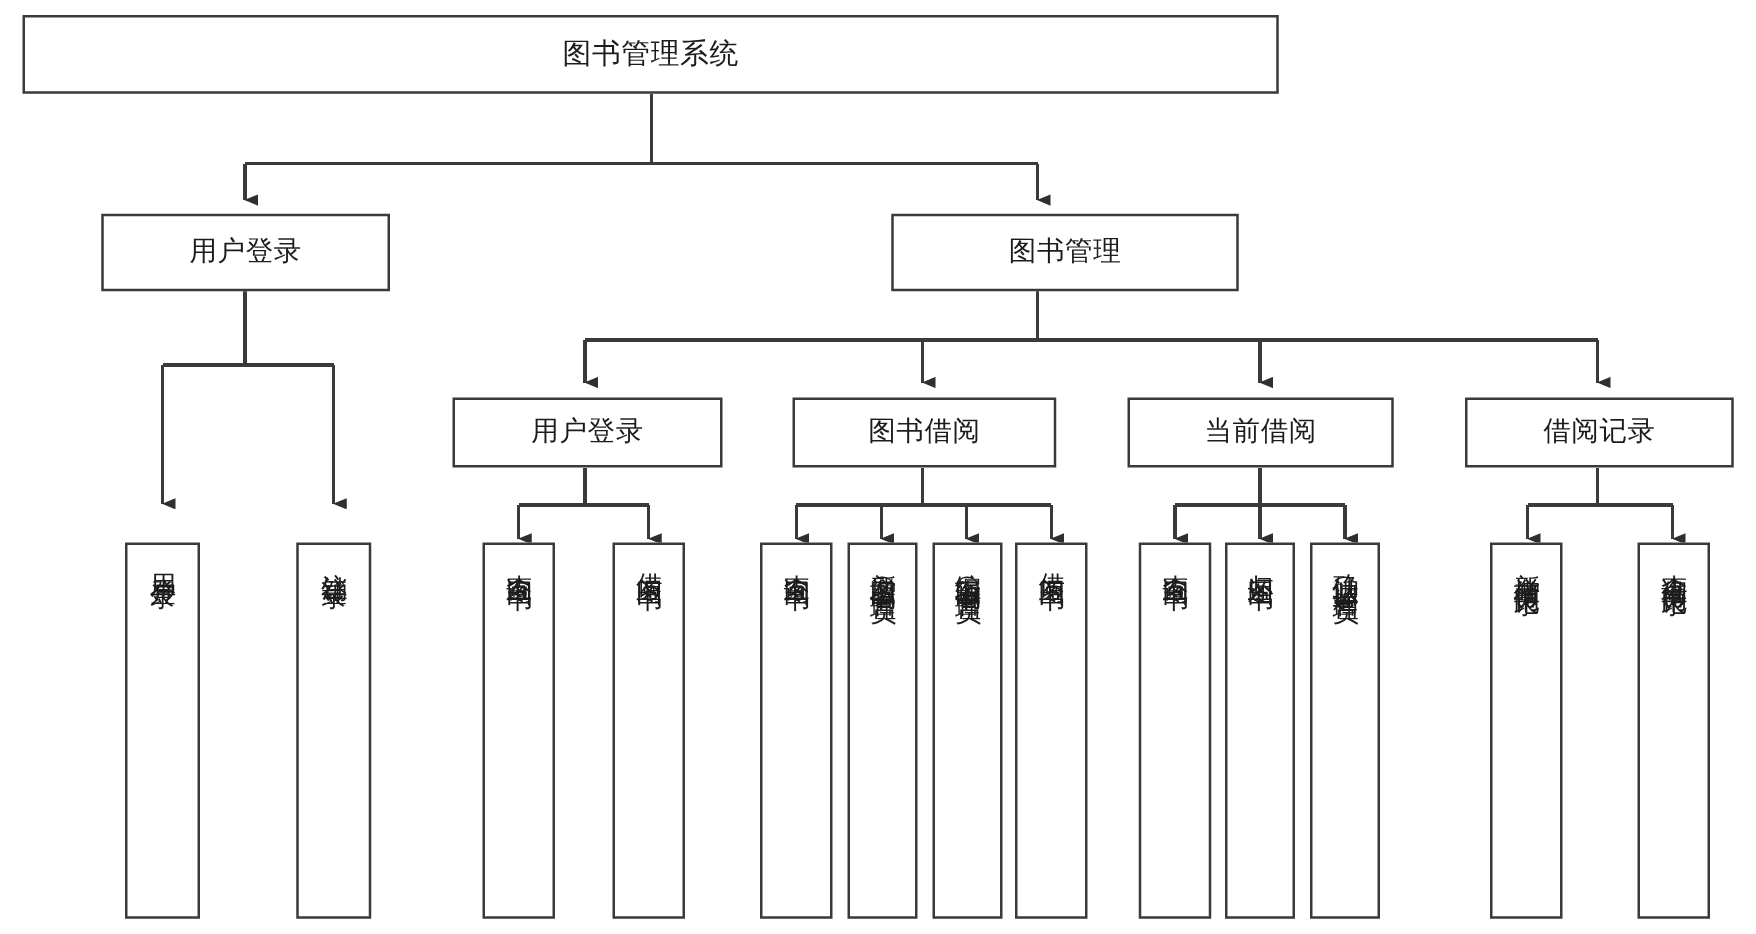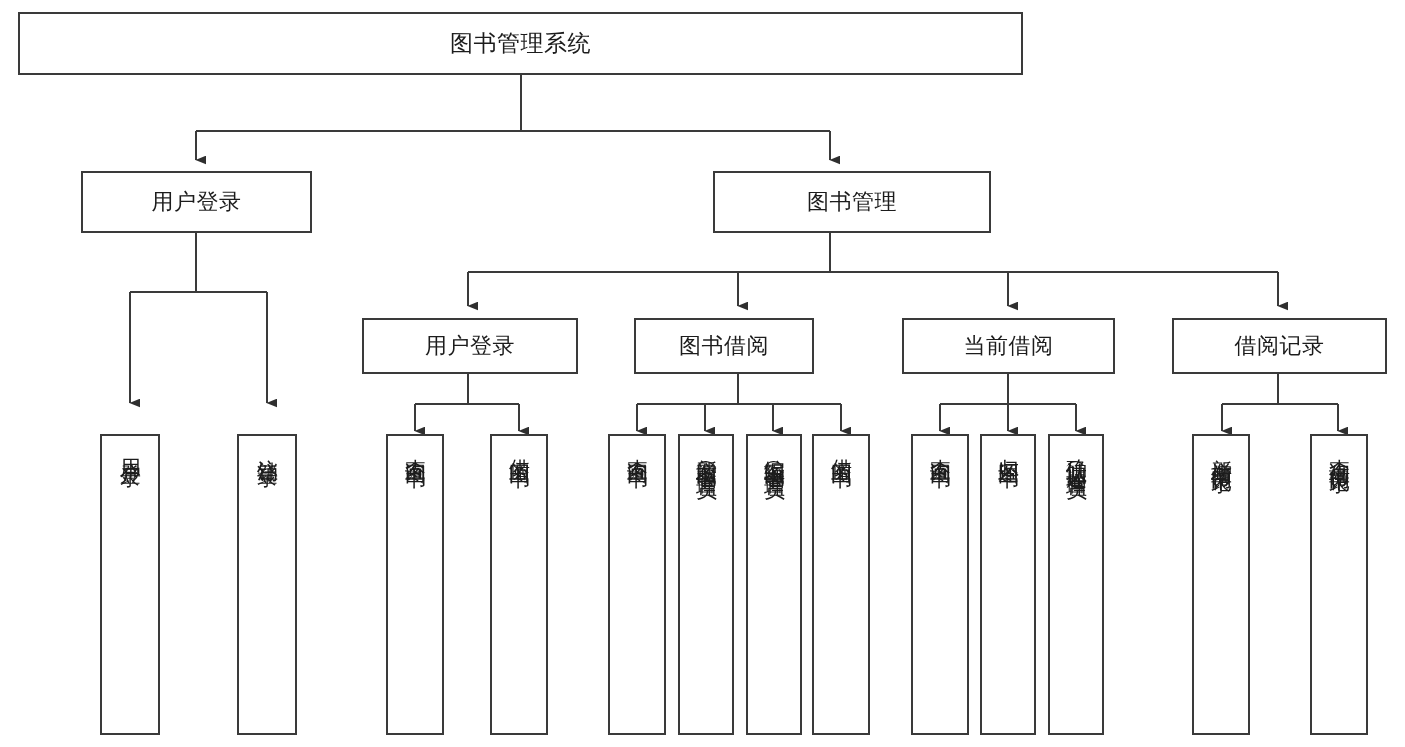--- a/index.html
+++ b/index.html
@@ -142,21 +142,21 @@
   </div>
 
   <div class="node horiz" style="left:713px; top:171px; width:278px; height:62px;">
     <span class="node-label">图书管理</span>
   </div>
 
   <div class="node horiz" style="left:362px; top:318px; width:216px; height:56px;">
     <span class="node-label">用户登录</span>
   </div>
 
-  <div class="node horiz" style="left:634px; top:318px; width:180px; height:56px;">
+  <div class="node horiz" style="left:634px; top:318px; width:211px; height:56px;">
     <span class="node-label">图书借阅</span>
   </div>
 
   <div class="node horiz" style="left:1172px; top:318px; width:215px; height:56px;">
     <span class="node-label">借阅记录</span>
   </div>
 
   <div class="node horiz" style="left:902px; top:318px; width:213px; height:56px;">
     <span class="node-label">当前借阅</span>
   </div>

